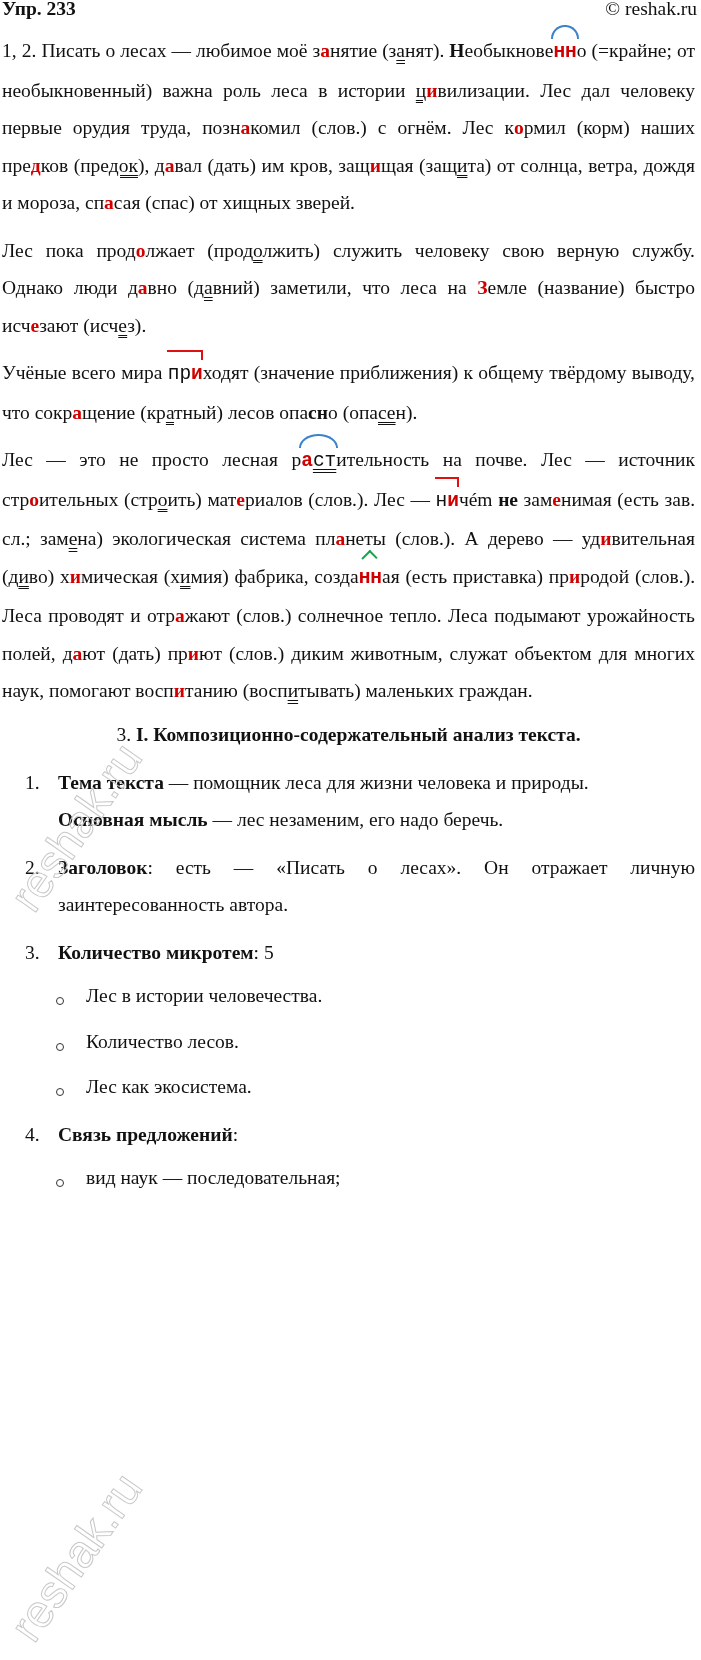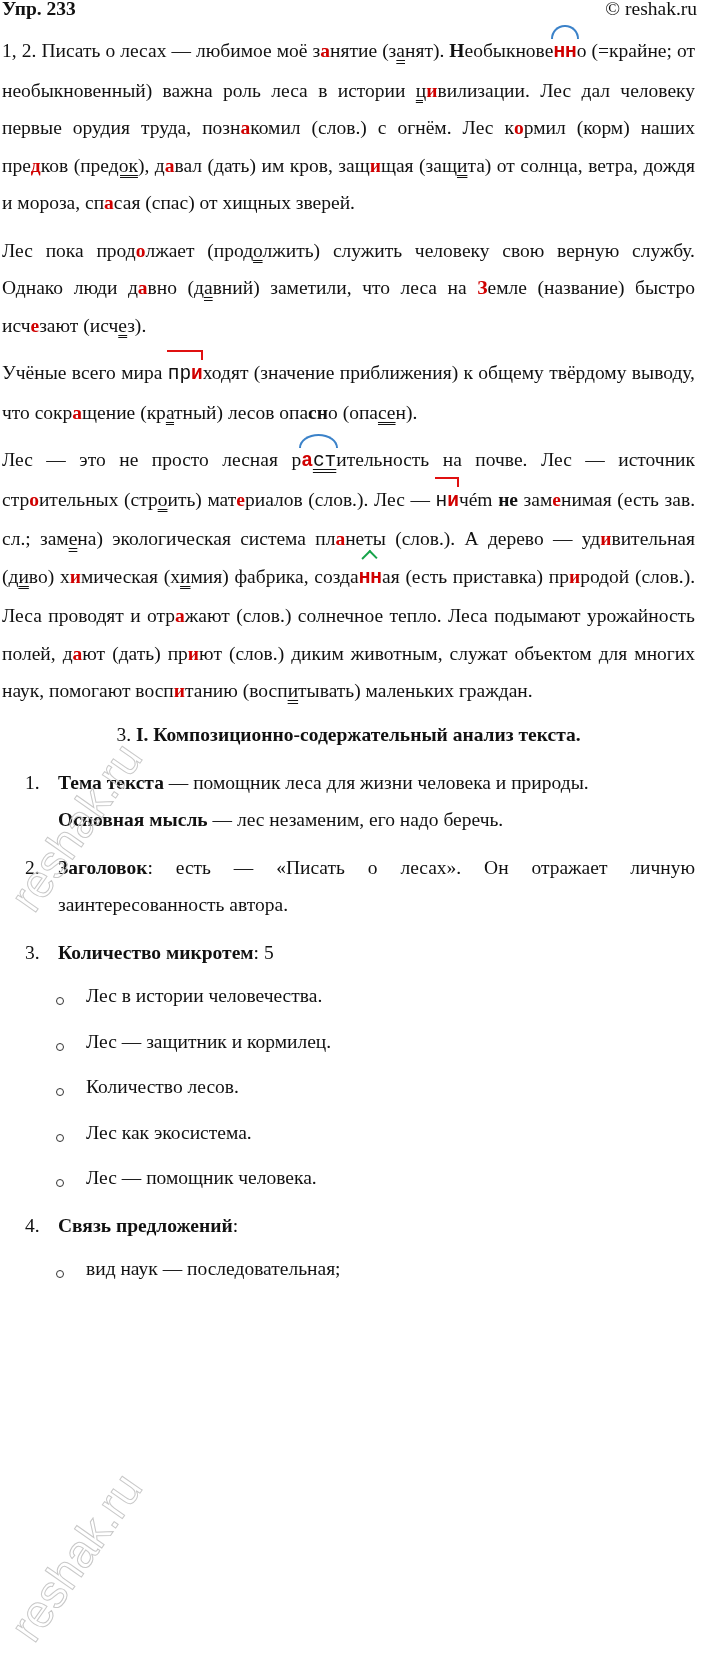--- a/index.html
+++ b/index.html
@@ -71,24 +71,22 @@
     </li>
     <li>
       <span class="num">2.</span>
       <span class="b">Заголовок</span><span>: есть — «Писать о лесах». Он отражает личную заинтересованность автора.</span>
     </li>
     <li>
       <span class="num">3.</span>
       <span class="b">Количество микротем</span><span>: 5</span>
       <ul class="sub">
         <li>Лес в истории человечества.</li>
-        <li>Лес — защитник и кормилец.</li>
         <li>Количество лесов.</li>
         <li>Лес как экосистема.</li>
-        <li>Лес — помощник человека.</li>
       </ul>
     </li>
     <li>
       <span class="num">4.</span>
       <span class="b">Связь предложений</span><span>:</span>
       <ul class="sub">
         <li>вид наук — последовательная;</li>
       </ul>
     </li>
   </ol>

